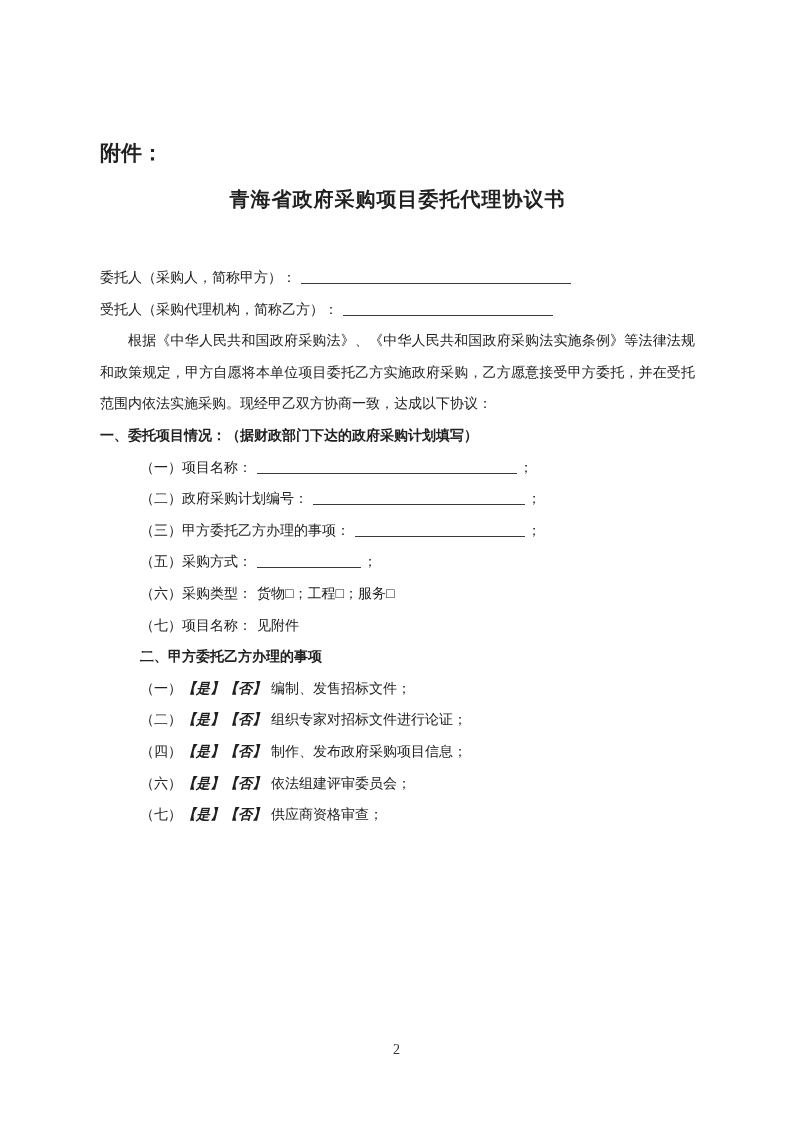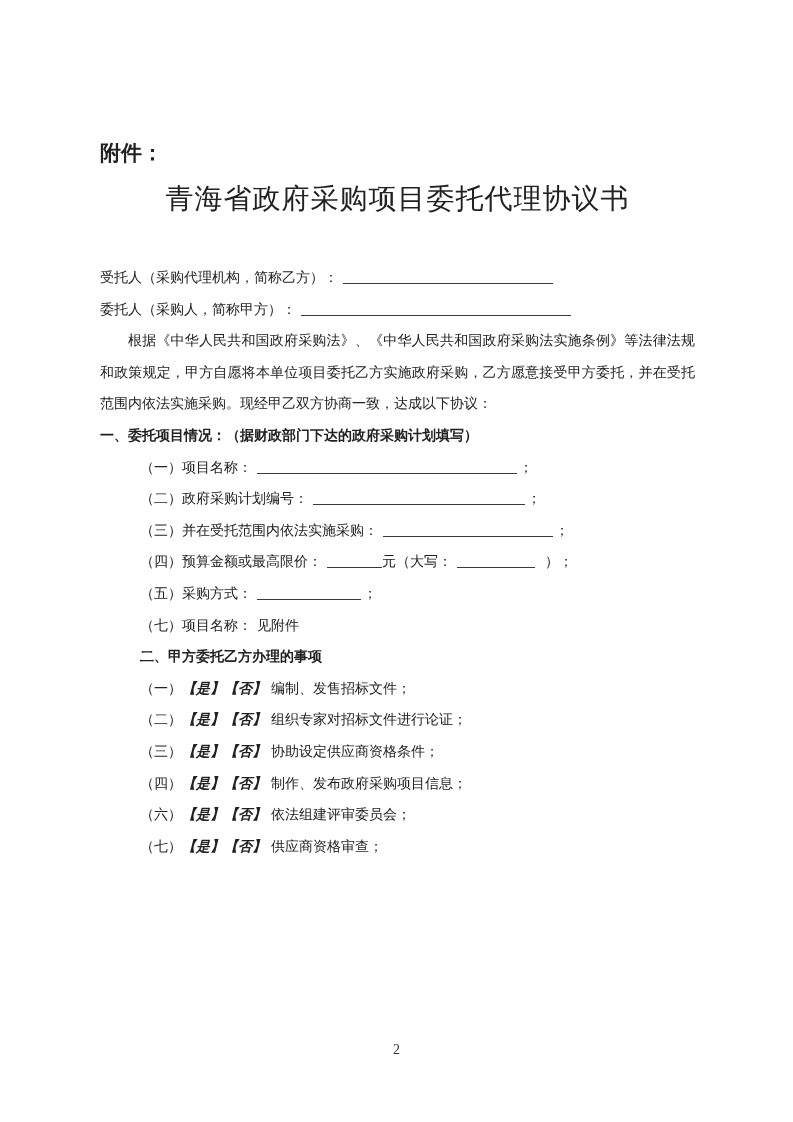--- a/index.html
+++ b/index.html
@@ -20,22 +20,22 @@
     padding: 138px 98px 0 100px;
     overflow: hidden;
   }
   .attachment {
     font-size: 21px;
     font-weight: bold;
     line-height: 30px;
     height: 30px;
   }
   .doc-title {
-    font-size: 28px;
-    font-weight: normal;
+    font-size: 20px;
+    font-weight: bold;
     line-height: 34px;
     margin: 14px 0 0 0;
     text-align: center;
     letter-spacing: 1px;
   }
   .parties {
     margin-top: 46px;
   }
   .row {
     line-height: 31.6px;
@@ -96,69 +96,66 @@
 <body>
 
 <div class="page">
 
   <div class="attachment">附件：</div>
 
   <h1 class="doc-title">青海省政府采购项目委托代理协议书</h1>
 
   <div class="parties">
     <div class="row">
-      <span>受托人（采购代理机构，简称乙方）：</span><span class="blank w210"></span>
+      <span>委托人（采购人，简称甲方）：</span><span class="blank w270"></span>
     </div>
     <div class="row">
-      <span>委托人（采购人，简称甲方）：</span><span class="blank w270"></span>
+      <span>受托人（采购代理机构，简称乙方）：</span><span class="blank w210"></span>
     </div>
   </div>
 
   <p class="preamble">根据《中华人民共和国政府采购法》、《中华人民共和国政府采购法实施条例》等法律法规和政策规定，甲方自愿将本单位项目委托乙方实施政府采购，乙方愿意接受甲方委托，并在受托范围内依法实施采购。现经甲乙双方协商一致，达成以下协议：</p>
 
   <div class="row sec-heading">一、委托项目情况：（据财政部门下达的政府采购计划填写）</div>
 
   <div class="row indent1">
     <span>（一）项目名称：</span><span class="blank w260"></span><span class="suffix">；</span>
   </div>
 
   <div class="row indent1">
     <span>（二）政府采购计划编号：</span><span class="blank w212"></span><span class="suffix">；</span>
   </div>
 
   <div class="row indent1">
-    <span>（三）并在受托范围内依法实施采购：</span><span class="blank w170"></span><span class="suffix">；</span>
+    <span>（三）甲方委托乙方办理的事项：</span><span class="blank w170"></span><span class="suffix">；</span>
   </div>
 
-  <div class="row indent1">
-    <span>（四）预算金额或最高限价：</span><span class="blank w55"></span><span>元（大写：</span><span class="blank w78"></span><span class="suffix gap">）；</span>
-  </div>
 
   <div class="row indent1">
     <span>（五）采购方式：</span><span class="blank w104"></span><span class="suffix">；</span>
   </div>
 
+  <div class="row indent1">
+    <span>（六）采购类型：</span><span class="entry-text">货物□；工程□；服务□</span>
+  </div>
 
   <div class="row indent1">
     <span>（七）项目名称：</span><span class="entry-text">见附件</span>
   </div>
 
   <div class="row sec-heading indent1">二、甲方委托乙方办理的事项</div>
 
   <div class="row indent1">
     <span>（一）</span><span class="yes-no">【是】【否】</span><span class="entry-text">编制、发售招标文件；</span>
   </div>
 
   <div class="row indent1">
     <span>（二）</span><span class="yes-no">【是】【否】</span><span class="entry-text">组织专家对招标文件进行论证；</span>
   </div>
 
-  <div class="row indent1">
-    <span>（三）</span><span class="yes-no">【是】【否】</span><span class="entry-text">协助设定供应商资格条件；</span>
-  </div>
 
   <div class="row indent1">
     <span>（四）</span><span class="yes-no">【是】【否】</span><span class="entry-text">制作、发布政府采购项目信息；</span>
   </div>
 
 
   <div class="row indent1">
     <span>（六）</span><span class="yes-no">【是】【否】</span><span class="entry-text">依法组建评审委员会；</span>
   </div>
 

